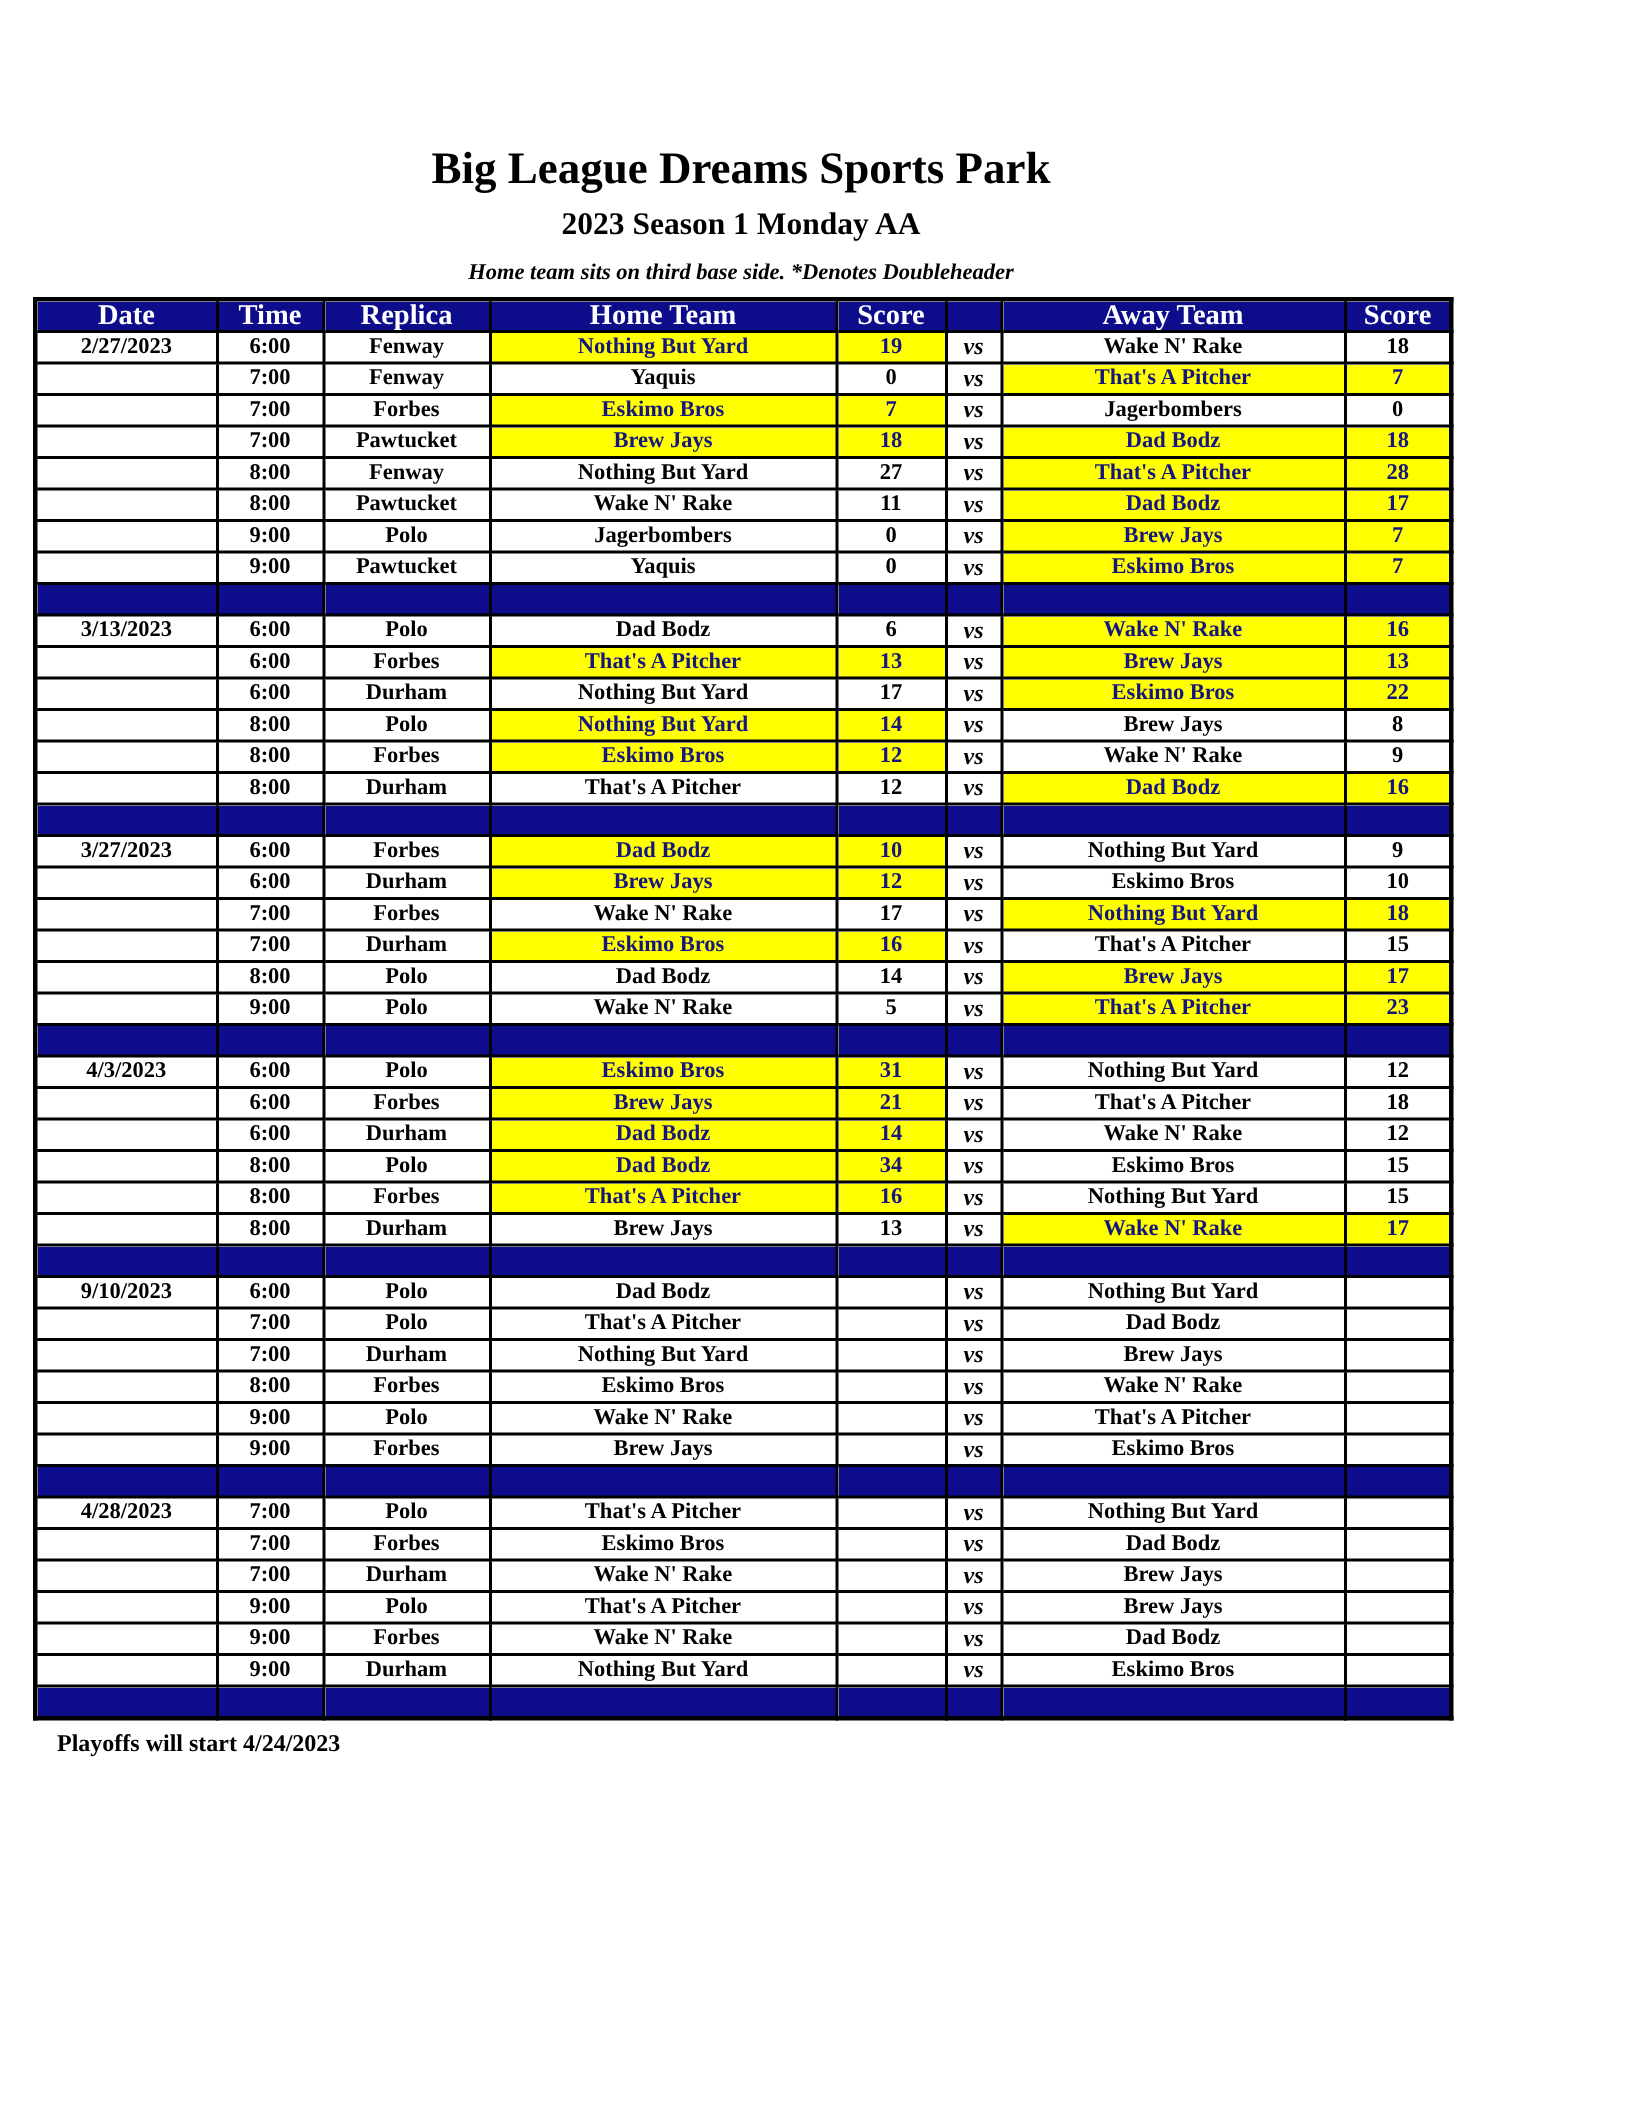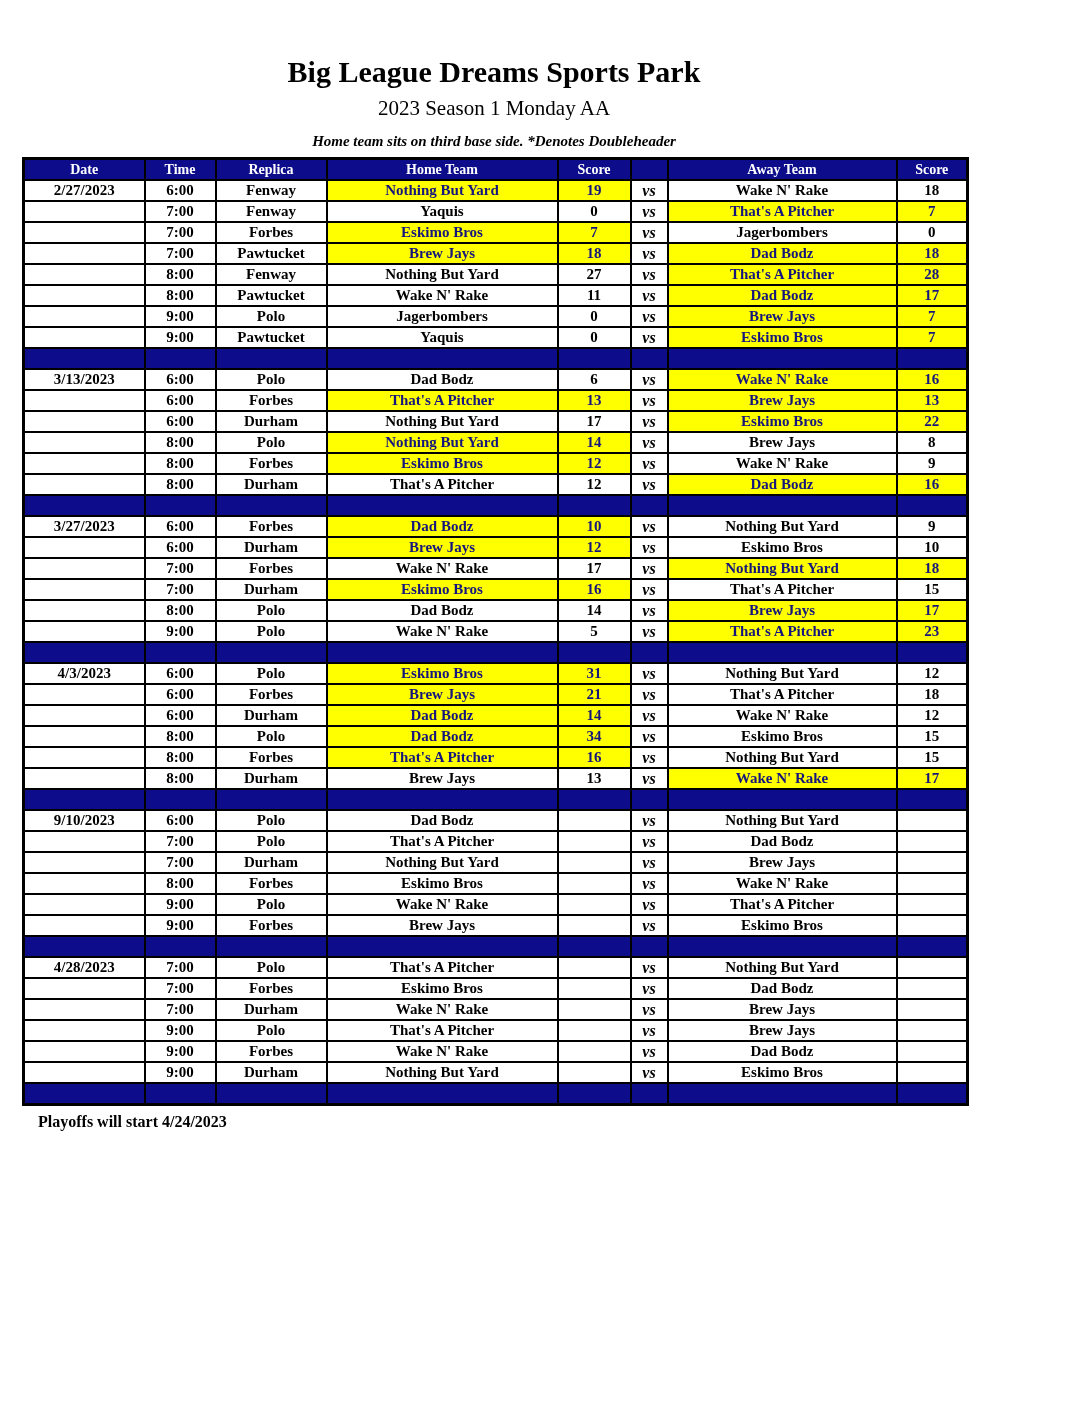--- a/index.html
+++ b/index.html
@@ -12,24 +12,24 @@
   html,body{margin:0;padding:0;background:#ffffff;}
   .page{
     width:1088px;height:1408px;
     font-family:"Liberation Serif",serif;
     color:#000;
     box-sizing:border-box;
     overflow:hidden;
   }
   .heading-wrap{
     width:944px;margin-left:22px;text-align:center;
-    padding-top:55px;
+    padding-top:96px;
   }
   .title{font-size:30px;font-weight:bold;margin:0;line-height:1.15;}
-  .subtitle{font-size:21px;font-weight:normal;margin:7px 0 0 0;line-height:1.1;}
+  .subtitle{font-size:21px;font-weight:bold;margin:7px 0 0 0;line-height:1.1;}
   .note{font-size:15px;font-weight:bold;font-style:italic;margin:13px 0 7px 0;text-align:center;}
   table.sched{
     border-collapse:collapse;
     table-layout:fixed;
     margin-left:22px;
     width:944px;
     border:3px solid var(--line);
   }
   .sched th,.sched td{
     border:2px solid var(--line);
@@ -39,21 +39,21 @@
     vertical-align:middle;
     font-weight:bold;
     font-size:15px;
     line-height:19px;
     overflow:hidden;
     white-space:nowrap;
   }
   .sched thead th{
     background:var(--navy);
     color:var(--header-text);
-    font-size:14px;
+    font-size:19px;
   }
   .sched tr.sep td{
     background:var(--navy);
   }
   .sched td.hl{
     background:var(--yellow);
     color:var(--hl-text);
   }
   .sched td.vs{
     font-style:italic;

